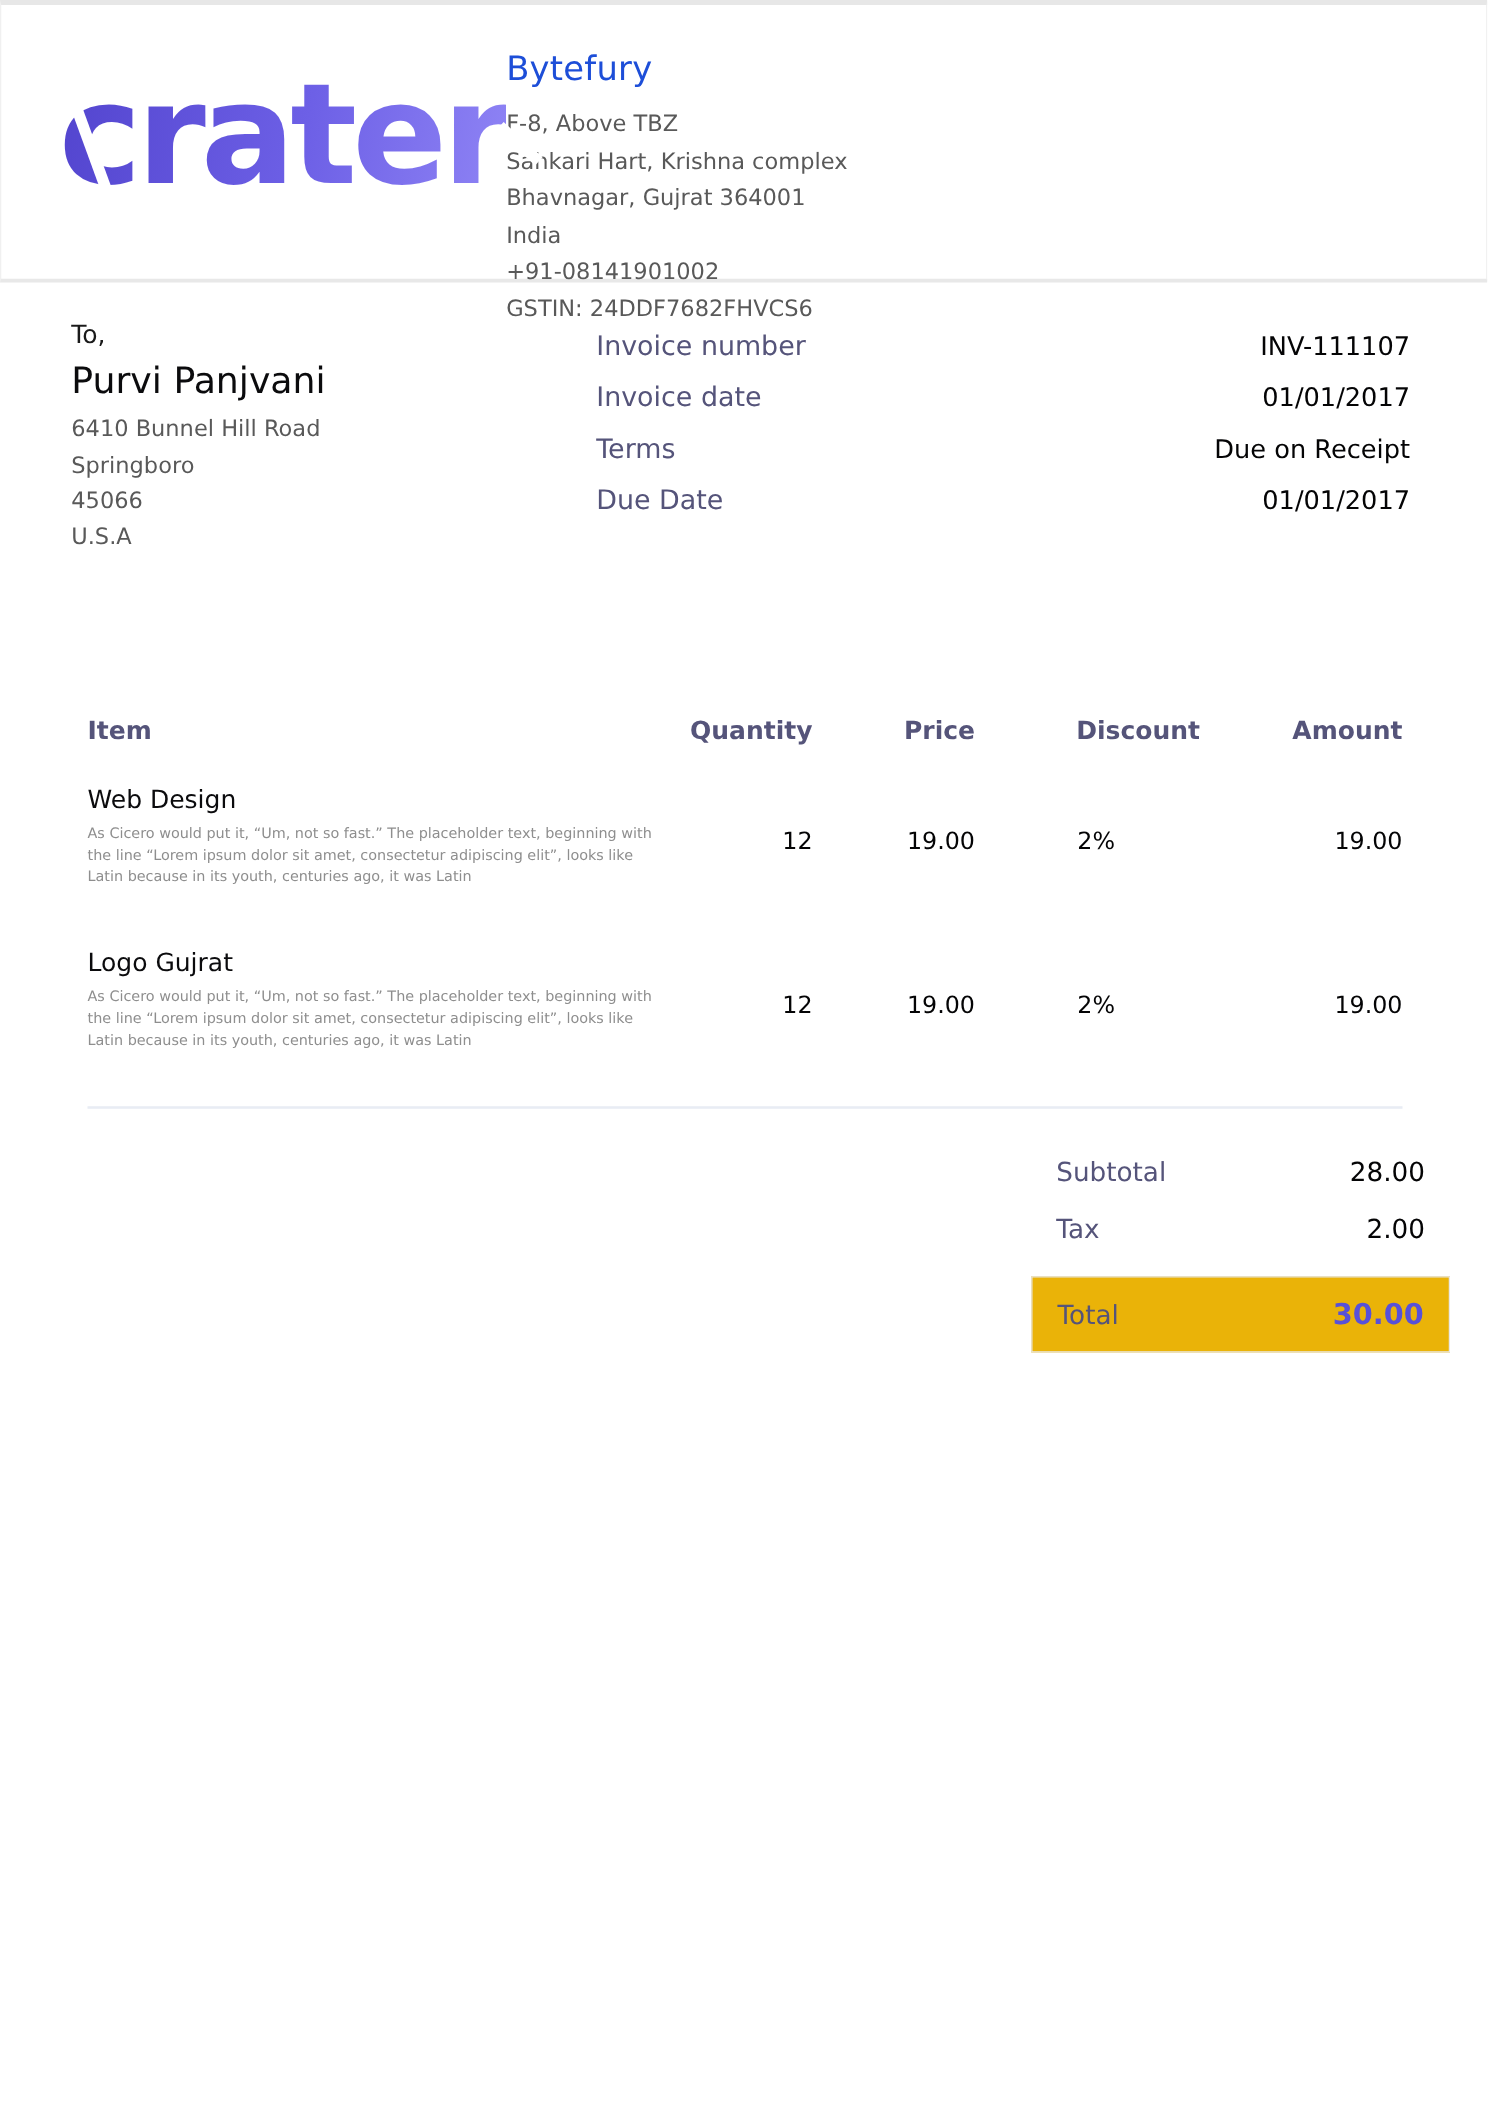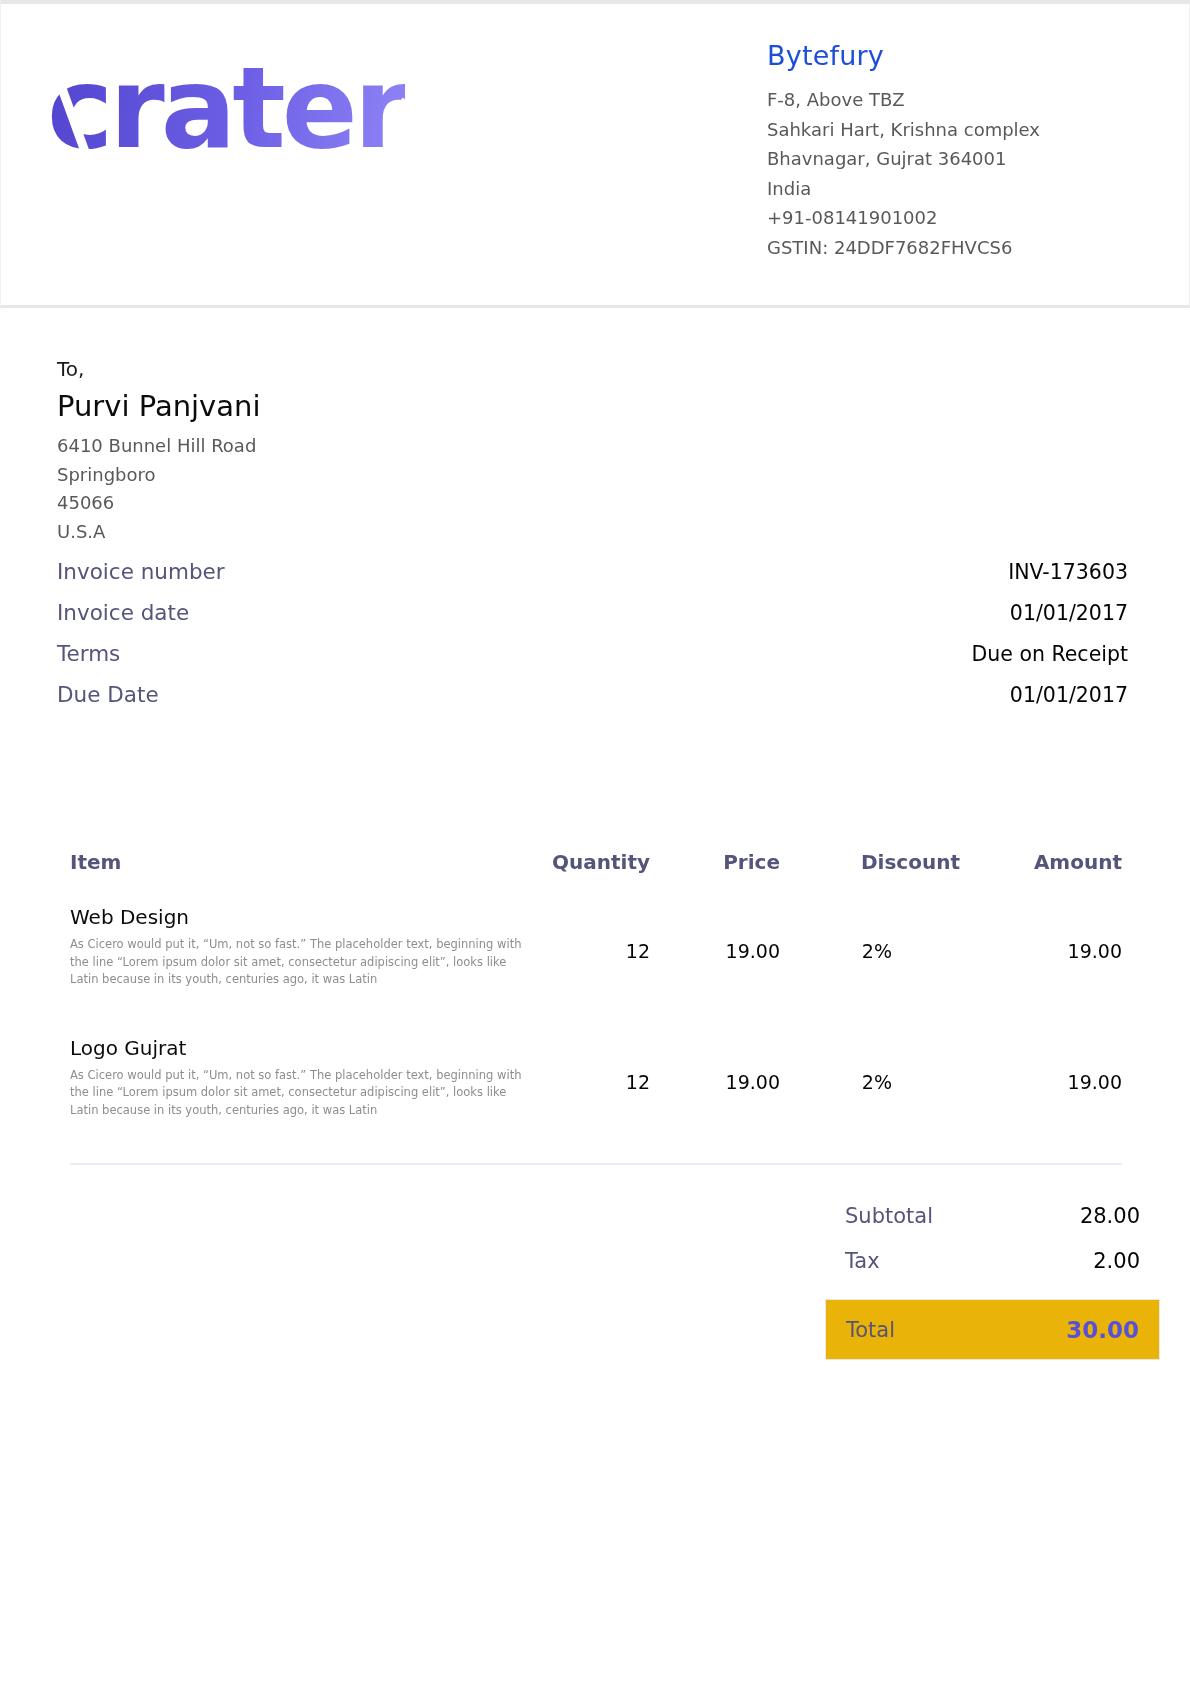--- a/index.html
+++ b/index.html
@@ -10,27 +10,27 @@
     position: relative;
     width: 1190px;
     height: 1684px;
     margin: 0 auto;
     background: #ffffff;
     overflow: hidden;
   }
 
   
   .header {
-    height: 308px;
+    height: 226px;
     border-top: 4px solid #e7e7e7;
     border-bottom: 3px solid #e8e8e8;
     border-left: 1px solid #f0f0f0;
     border-right: 1px solid #ededed;
     display: flex;
-    justify-content: space-between;
+    justify-content: flex-start;
     background: #ffffff;
   }
   .logo {
     position: relative;
     margin: 48px 0 0 46px;
     height: 140px;
   }
   .logo-text {
     font-size: 112px;
     font-weight: bold;
@@ -44,21 +44,21 @@
   }
   .slice { position: absolute; background: #ffffff; }
   .slice-c { left: 22px; top: 34px; width: 9px; height: 68px; transform: rotate(-20deg); }
   .slice-r { left: 364px; top: 42px; width: 9px; height: 42px; transform: rotate(-48deg); }
 
   .company { width: 372px; margin: 36px 50px 0 0; }
   .company-name { font-size: 27px; font-weight: normal; color: #1d4ed8; margin-bottom: 14px; letter-spacing: 0.2px; }
   .company-address div { font-size: 18px; color: #595959; line-height: 29.5px; }
 
   
-  .bill-meta { display: flex; padding: 46px 62px 0 57px; flex-direction: column; }
+  .bill-meta { display: flex; padding: 26px 62px 0 57px; }
   .bill-to { width: 420px; }
   .bill-to-heading { font-size: 20px; color: #1a1a1a; line-height: 30px; }
   .customer-name { font-size: 29px; color: #0b0b0d; line-height: 44px; margin-bottom: 4px; }
   .customer-address div { font-size: 18px; color: #595959; line-height: 28.5px; }
 
   .meta { flex: 1; margin-top: 12px; }
   .meta-row { display: flex; justify-content: space-between; align-items: baseline; margin-bottom: 13px; }
   .meta-label { font-size: 21.5px; color: #55547a; line-height: 28px; }
   .meta-value { font-size: 20.5px; color: #040405; font-weight: 500; }
 
@@ -126,21 +126,21 @@
       <div class="customer-address">
         <div>6410 Bunnel Hill Road</div>
         <div>Springboro</div>
         <div>45066</div>
         <div>U.S.A</div>
       </div>
     </div>
     <div class="meta">
       <div class="meta-row">
         <span class="meta-label">Invoice number</span>
-        <span class="meta-value">INV-173603</span>
+        <span class="meta-value">INV-111107</span>
       </div>
       <div class="meta-row">
         <span class="meta-label">Invoice date</span>
         <span class="meta-value">01/01/2017</span>
       </div>
       <div class="meta-row">
         <span class="meta-label">Terms</span>
         <span class="meta-value">Due on Receipt</span>
       </div>
       <div class="meta-row">

